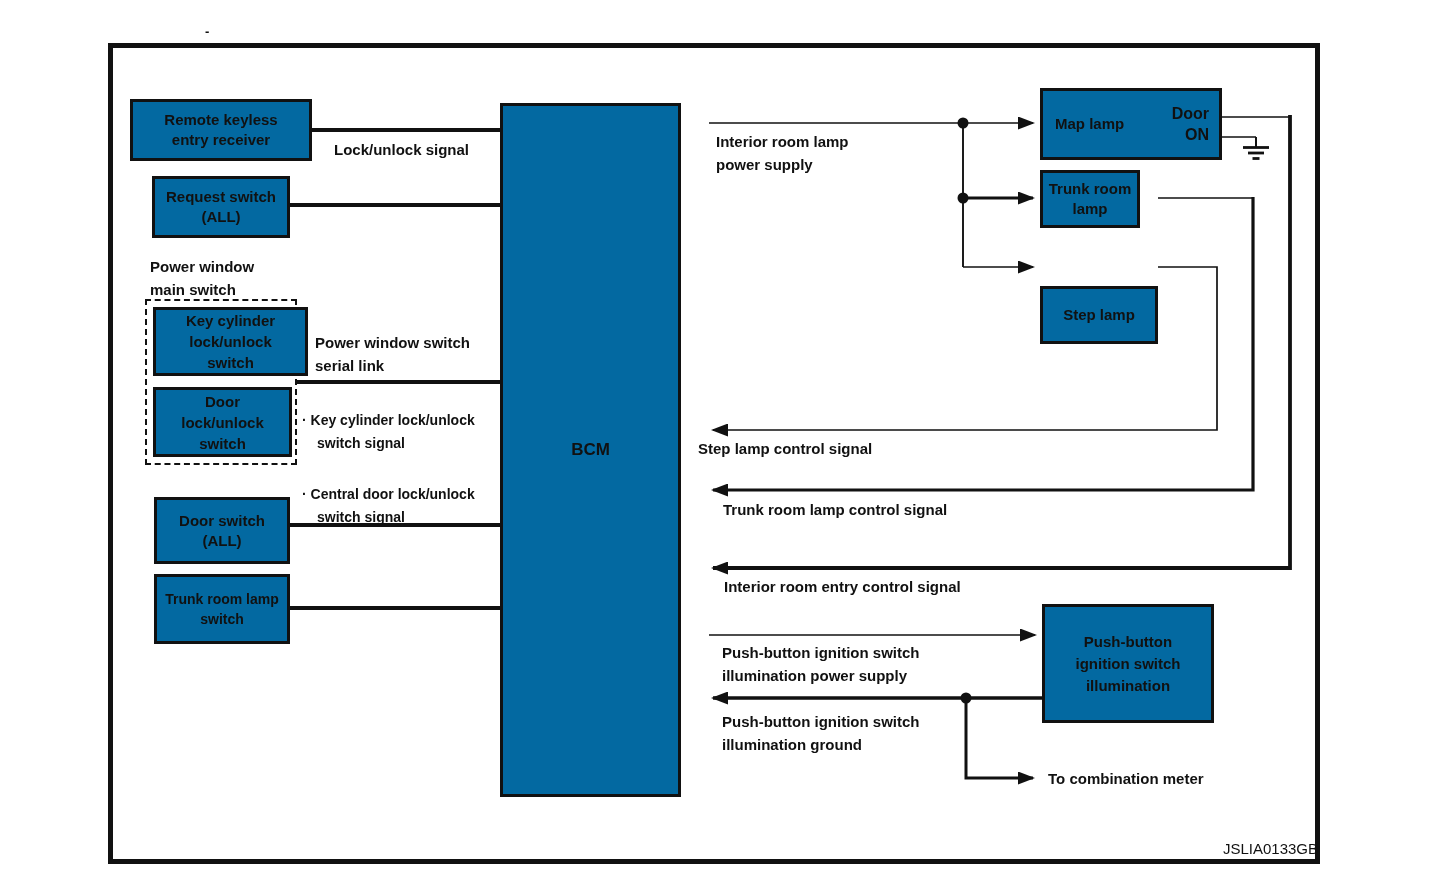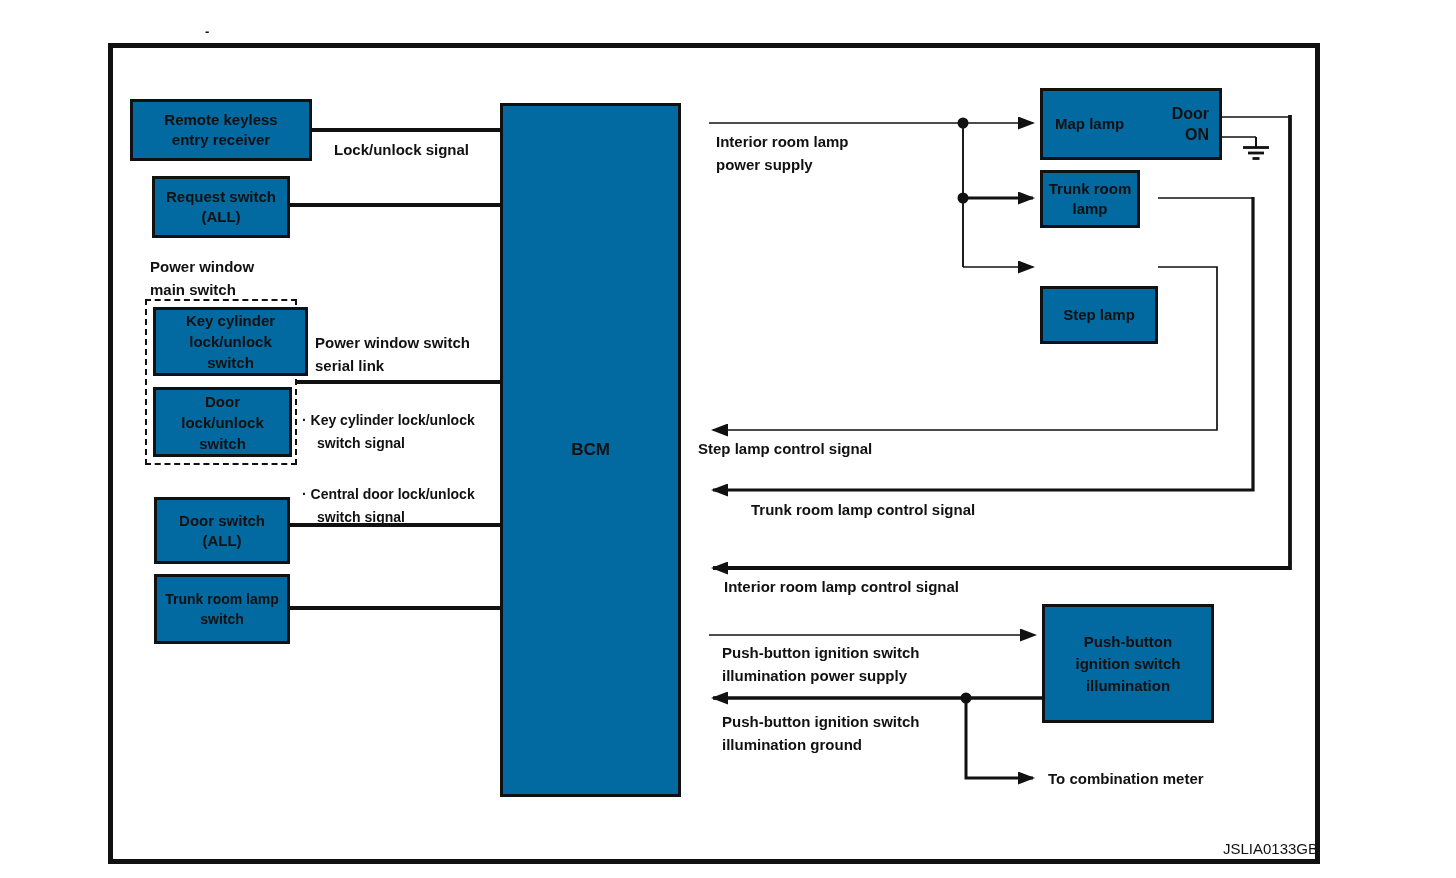--- a/index.html
+++ b/index.html
@@ -147,23 +147,23 @@
 switch signal</div>
     <div class="bullet-item">· Central door lock/unlock
 switch signal</div>
   </div>
 
   <div class="lbl" style="left:716px; top:130px;">Interior room lamp
 power supply</div>
 
   <div class="lbl" style="left:698px; top:437px;">Step lamp control signal</div>
 
-  <div class="lbl" style="left:723px; top:498px;margin-left:28px;">Trunk room lamp control signal</div>
+  <div class="lbl" style="left:723px; top:498px;">Trunk room lamp control signal</div>
 
-  <div class="lbl" style="left:724px; top:575px;">Interior room lamp control signal</div>
+  <div class="lbl" style="left:724px; top:575px;">Interior room entry control signal</div>
 
   <div class="lbl" style="left:722px; top:641px;">Push-button ignition switch
 illumination power supply</div>
 
   <div class="lbl" style="left:722px; top:710px;">Push-button ignition switch
 illumination ground</div>
 
   <div class="lbl" style="left:1048px; top:767px;">To combination meter</div>
 
   <div class="figure-code" style="left:1180px; top:840px; width:138px;">JSLIA0133GB</div>

